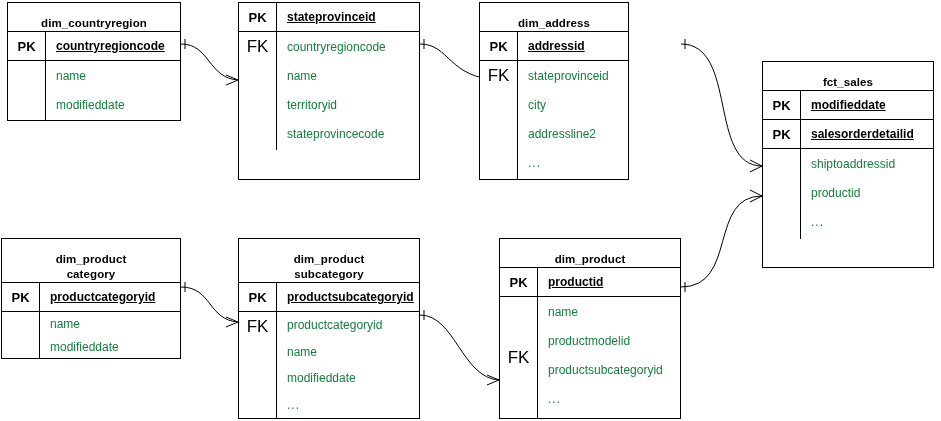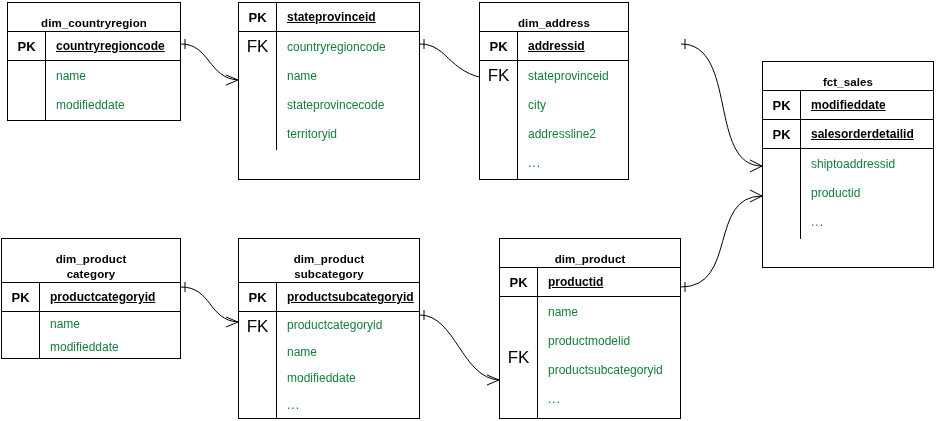--- a/index.html
+++ b/index.html
@@ -201,22 +201,22 @@
       <div class="key-cell">PK</div>
       <div class="attr-cell pk-text">stateprovinceid</div>
     </div>
     <div class="body-block" style="height:118px;">
       <div class="body-keycol">
         <div class="body-key">FK</div>
       </div>
       <div class="body-attrcol">
         <div class="body-attr">countryregioncode</div>
         <div class="body-attr">name</div>
+        <div class="body-attr">territoryid</div>
         <div class="body-attr">stateprovincecode</div>
-        <div class="body-attr">territoryid</div>
       </div>
     </div>
   </div>
 
   <div class="entity" style="left:479px; top:2px; width:150px; height:178px;">
     <div class="ent-title" style="height:29px;">
       <span>dim_address</span>
     </div>
     <div class="ent-row pk-row" style="height:29px;">
       <div class="key-cell">PK</div>

